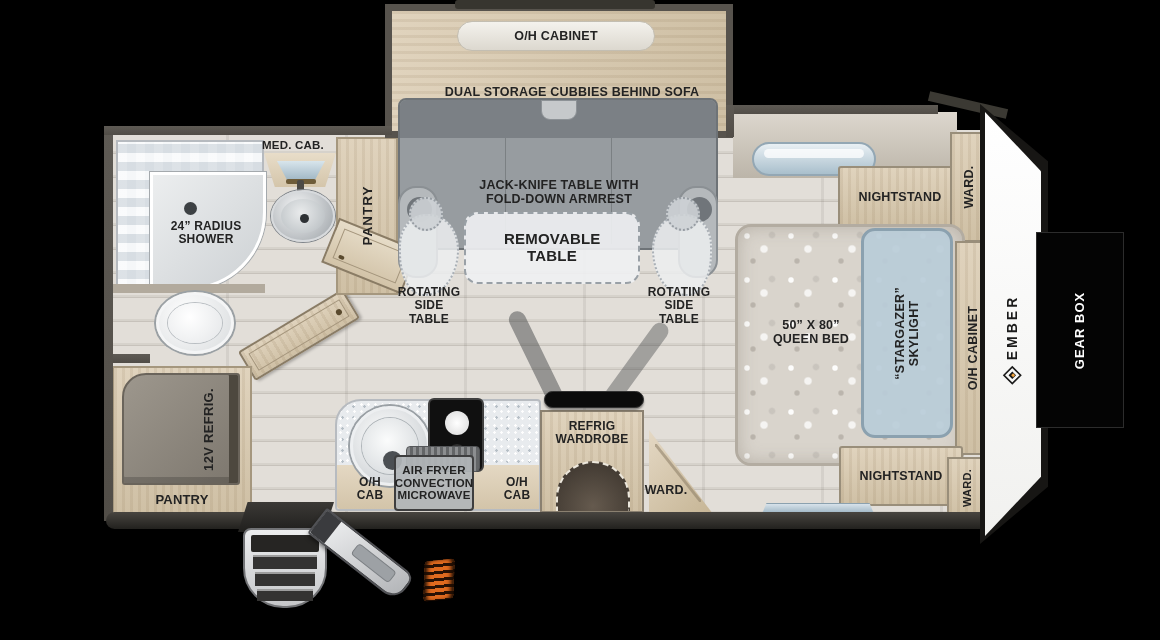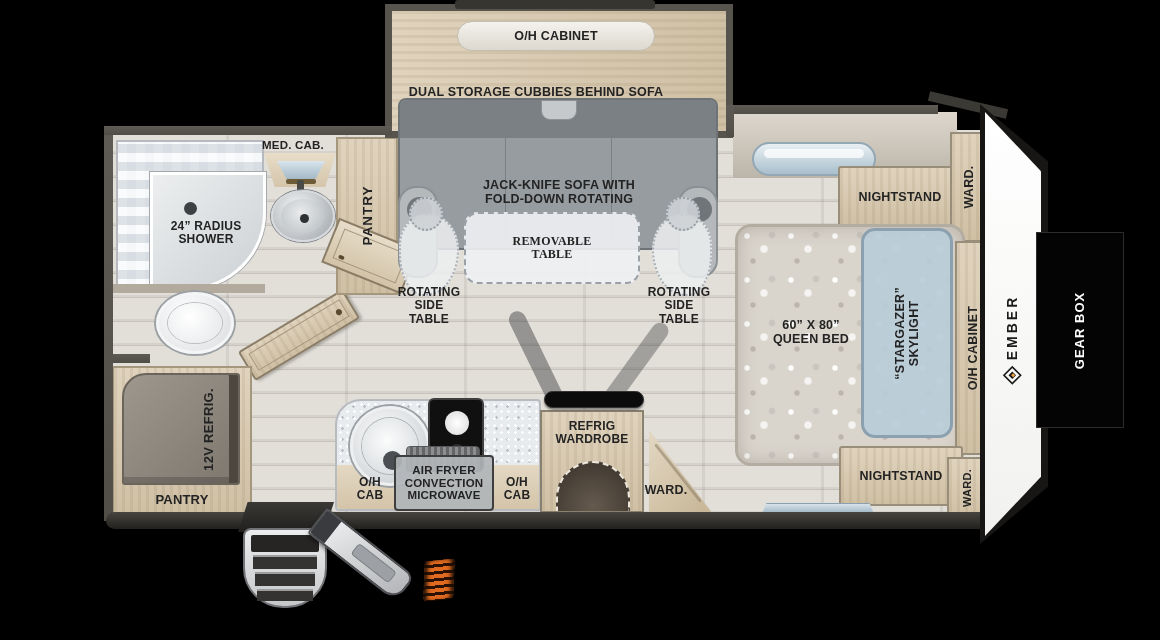--- a/index.html
+++ b/index.html
@@ -85,46 +85,46 @@
     <div class="abs" style="left:12px;bottom:8px;width:6px;height:4px;background:#5a4a2e;border-radius:2px;"></div>
   </div>
   <div class="abs" style="left:400px;top:137px;width:20px;height:94px;background:linear-gradient(180deg,#9b9ba1,#6c6c72);border-radius:0 0 10px 5px;"></div>
 
   <div class="abs woodh" style="left:385px;top:4px;width:348px;height:134px;border:7px solid #57534d;"></div>
   <div class="abs" style="left:455px;top:0px;width:200px;height:9px;background:#37352f;border-radius:3px;"></div>
   <div class="abs" style="left:457px;top:21px;width:198px;height:30px;border-radius:15px;border:1px solid #c3beb2;
               background:linear-gradient(180deg,#f4f2ed,#dcd8cf);display:flex;align-items:center;justify-content:center;">
     <span class="lbl" style="position:static;font-size:12.5px;">O/H CABINET</span>
   </div>
-  <div class="lbl" style="left:388px;top:85px;width:296px;font-size:12.5px;">DUAL STORAGE CUBBIES BEHIND SOFA</div>
+  <div class="lbl" style="left:424px;top:85px;width:296px;font-size:12.5px;">DUAL STORAGE CUBBIES BEHIND SOFA</div>
 
   <div class="abs" style="left:398px;top:98px;width:320px;height:152px;background:#979ca0;border:2px solid #6e7377;border-radius:8px;">
     <div class="abs" style="left:0;top:0;right:0;height:38px;background:#7b8085;border-radius:6px 6px 0 0;"></div>
     <div class="abs" style="left:141px;top:0;width:36px;height:20px;background:#c6c9cb;border-radius:0 0 9px 9px;border:1px solid #8d9296;"></div>
     <div class="abs" style="left:105px;top:38px;width:1px;bottom:4px;background:rgba(40,42,44,.25);"></div>
     <div class="abs" style="left:211px;top:38px;width:1px;bottom:4px;background:rgba(40,42,44,.25);"></div>
   </div>
   <div class="abs" style="left:398px;top:186px;width:40px;height:92px;background:#b5b9bc;border:2px solid #8b9094;border-radius:18px;">
     <div class="abs" style="left:7px;top:9px;width:25px;height:25px;border-radius:50%;background:#70757a;"></div>
   </div>
   <div class="abs" style="left:678px;top:186px;width:40px;height:92px;background:#b5b9bc;border:2px solid #8b9094;border-radius:18px;">
     <div class="abs" style="left:7px;top:9px;width:25px;height:25px;border-radius:50%;background:#70757a;"></div>
   </div>
-  <div class="lbl" style="left:473px;top:178px;width:172px;font-size:12.5px;">JACK-KNIFE SOFA WITH FOLD-DOWN ROTATING</div>
+  <div class="lbl" style="left:473px;top:178px;width:172px;font-size:12.5px;">JACK-KNIFE TABLE WITH FOLD-DOWN ARMREST</div>
 
   <div class="abs" style="left:399px;top:214px;width:60px;height:82px;background:rgba(236,238,240,.85);
               border:2px dotted #aab0b6;border-radius:48% 52% 58% 42% / 40% 46% 60% 54%;"></div>
   <div class="abs" style="left:409px;top:197px;width:34px;height:34px;border-radius:50%;background:rgba(205,209,213,.9);border:2px dotted #979da3;"></div>
   <div class="abs" style="left:652px;top:214px;width:60px;height:82px;background:rgba(236,238,240,.85);
               border:2px dotted #aab0b6;border-radius:52% 48% 42% 58% / 46% 40% 54% 60%;"></div>
   <div class="abs" style="left:666px;top:197px;width:34px;height:34px;border-radius:50%;background:rgba(205,209,213,.9);border:2px dotted #979da3;"></div>
 
   <div class="abs" style="left:464px;top:212px;width:176px;height:72px;background:rgba(240,241,243,.9);
               border:2px dashed #99a0a6;border-radius:14px;display:flex;align-items:center;justify-content:center;">
-    <span class="lbl" style="position:static;width:96px;font-size:12px;font-family:Liberation Serif, serif;">REMOVABLE TABLE</span>
+    <span class="lbl" style="position:static;width:96px;font-size:15px;">REMOVABLE TABLE</span>
   </div>
 
   <div class="lbl" style="left:396px;top:286px;width:66px;font-size:12px;">ROTATING SIDE TABLE</div>
   <div class="lbl" style="left:646px;top:286px;width:66px;font-size:12px;">ROTATING SIDE TABLE</div>
 
   <div class="abs wood" style="left:112px;top:366px;width:140px;height:148px;border:2px solid #a5977e;"></div>
   <div class="abs" style="left:122px;top:373px;width:118px;height:112px;border-radius:24px 3px 3px 3px;
               background:linear-gradient(135deg,#9d978d,#7d776e);border:2px solid #6a645b;
               box-shadow:inset -9px 0 0 #4d483f, inset 0 -6px 0 rgba(0,0,0,.18);"></div>
   <div class="vwrap" style="left:180px;top:373px;width:56px;height:112px;">
@@ -139,21 +139,21 @@
               background:radial-gradient(circle at 42% 38%,#ffffff,#c3c8cc);border:3px solid #edeff1;box-shadow:0 0 0 2px #9aa0a5;">
     <div class="abs" style="left:9px;top:9px;right:9px;bottom:9px;border-radius:50%;background:radial-gradient(circle at 45% 40%,#fbfcfc,#d2d6d9);box-shadow:0 0 0 1px #aeb4b8;"></div>
     <div class="abs" style="left:30px;top:42px;width:19px;height:19px;border-radius:50%;background:#4b4f53;"></div>
   </div>
   <div class="abs" style="left:428px;top:398px;width:56px;height:74px;background:#101010;border:2px solid #3f3f3f;border-radius:6px;">
     <div class="abs" style="left:15px;top:11px;width:24px;height:24px;border-radius:50%;background:radial-gradient(circle,#ffffff,#d9d9d9);"></div>
     <div class="abs" style="left:18px;top:44px;width:18px;height:18px;border-radius:50%;background:#2f2f2f;"></div>
   </div>
   <div class="abs" style="left:406px;top:446px;width:74px;height:26px;border-radius:4px;
               background:repeating-linear-gradient(90deg,#8c8e90 0 3px,#636567 3px 6px);border:1px solid #55575a;"></div>
-  <div class="abs" style="left:394px;top:455px;width:100px;height:56px;background:rgba(177,181,185,.92);
+  <div class="abs" style="left:394px;top:455px;width:80px;height:56px;background:rgba(177,181,185,.92);
               border:2px solid #3e3e3f;border-radius:4px;display:flex;align-items:center;justify-content:center;">
     <span class="lbl" style="position:static;width:92px;font-size:11.5px;">AIR FRYER CONVECTION MICROWAVE</span>
   </div>
   <div class="lbl" style="left:350px;top:476px;width:40px;font-size:12px;">O/H CAB</div>
   <div class="lbl" style="left:497px;top:476px;width:40px;font-size:12px;">O/H CAB</div>
 
   <div class="abs" style="left:549px;top:302px;width:17px;height:100px;background:rgba(72,74,76,.5);border-radius:9px;
               transform:rotate(-26deg);transform-origin:50% 100%;"></div>
   <div class="abs" style="left:600px;top:306px;width:17px;height:96px;background:rgba(72,74,76,.42);border-radius:9px;
               transform:rotate(36deg);transform-origin:50% 100%;"></div>
@@ -185,21 +185,21 @@
   <div class="vwrap" style="left:950px;top:134px;width:38px;height:106px;">
     <span class="vtxt" style="font-size:12.5px;">WARD.</span>
   </div>
 
   <div class="abs floral" style="left:735px;top:224px;width:230px;height:242px;border-radius:16px;border:3px solid #b3aca1;box-shadow:inset 0 0 18px rgba(120,112,100,.35);"></div>
   <div class="abs" style="left:861px;top:228px;width:92px;height:210px;border-radius:14px;
               background:rgba(185,204,216,.92);border:3px solid #8ba1af;"></div>
   <div class="vwrap" style="left:861px;top:228px;width:92px;height:210px;">
     <div class="vtxt" style="white-space:normal;width:150px;font-size:12.5px;line-height:1.15;">“STARGAZER” SKYLIGHT</div>
   </div>
-  <div class="lbl" style="left:758px;top:318px;width:106px;font-size:12.5px;">60” X 80” QUEEN BED</div>
+  <div class="lbl" style="left:758px;top:318px;width:106px;font-size:12.5px;">50” X 80” QUEEN BED</div>
 
   <div class="abs wood" style="left:955px;top:241px;width:37px;height:214px;border:2px solid #998e7a;"></div>
   <div class="vwrap" style="left:955px;top:243px;width:37px;height:210px;">
     <span class="vtxt" style="font-size:12.5px;">O/H CABINET</span>
   </div>
 
   <div class="abs wood" style="left:839px;top:446px;width:124px;height:60px;border:2px solid #998e7a;border-radius:3px;display:flex;align-items:center;justify-content:center;">
     <span class="lbl" style="position:static;font-size:12.5px;">NIGHTSTAND</span>
   </div>
   <div class="abs wood" style="left:947px;top:457px;width:41px;height:62px;border:2px solid #998e7a;"></div>

